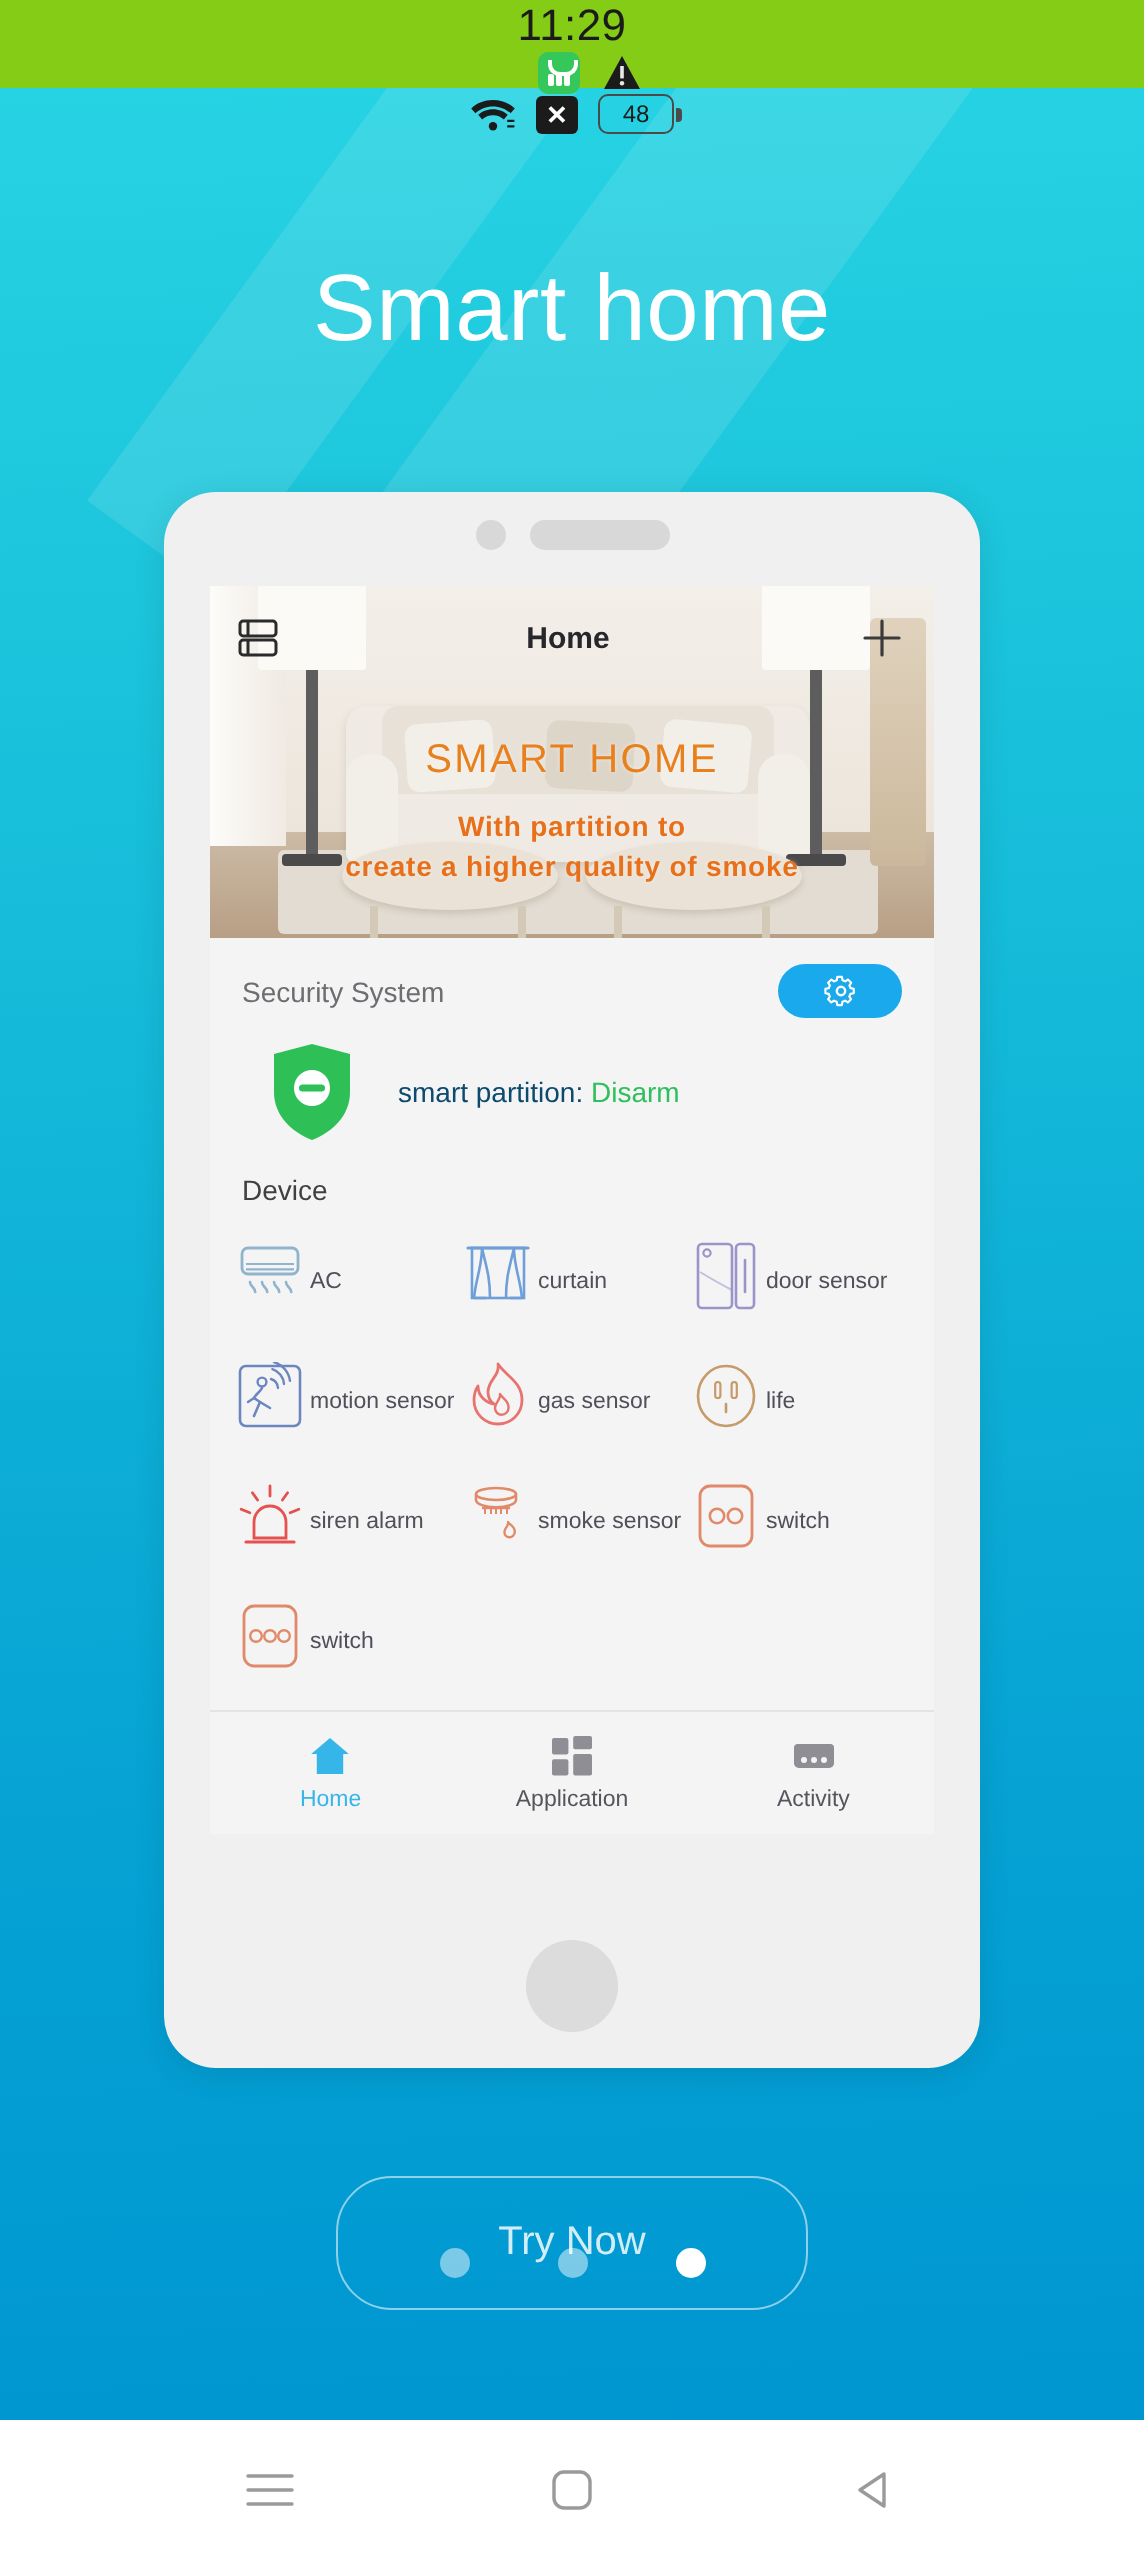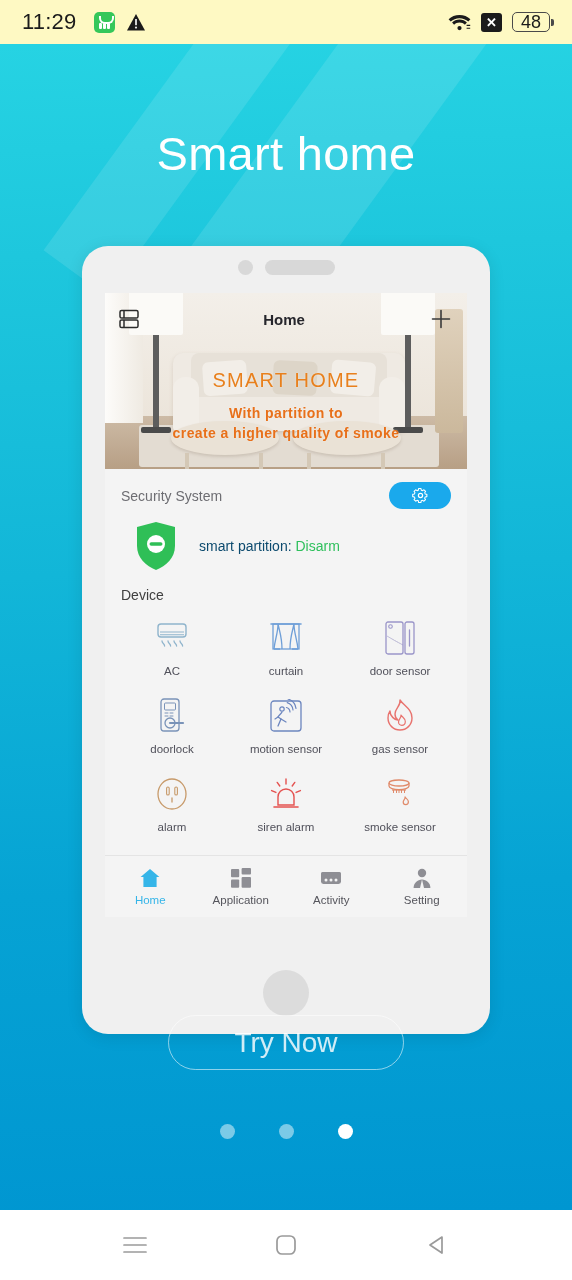--- a/index.html
+++ b/index.html
@@ -13,24 +13,25 @@
   #screen {
     position: relative;
     width: 572px; height: 1280px;
     overflow: hidden;
   }
 
   
   .statusbar {
     position: absolute; top: 0; left: 0;
     width: 572px; height: 44px;
-    background: #fef9c3;
+    background: #84cc16;
     display: flex; align-items: center;
     padding: 0 22px;
     z-index: 40;
+    flex-direction: column;
   }
   .sb-time {
     font-size: 22px; color: #1b1b1b; letter-spacing: .2px;
     font-family: "Liberation Sans", sans-serif;
   }
   .sb-left-icons { display: flex; align-items: center; gap: 11px; margin-left: 18px; }
   .sb-app-icon {
     width: 21px; height: 21px; border-radius: 5px; background: #35c75a;
     position: relative;
   }
@@ -56,21 +57,21 @@
     line-height: 1;
   }
   .sb-batt {
     width: 38px; height: 20px; border: 1.6px solid #4a4a4a; border-radius: 5px;
     position: relative; display: flex; align-items: center; justify-content: center;
   }
   .sb-batt::after {
     content: ""; position: absolute; right: -5px; top: 6px;
     width: 3px; height: 7px; background: #4a4a4a; border-radius: 0 2px 2px 0;
   }
-  .sb-batt span { font-size: 18px; color: #1b1b1b; }
+  .sb-batt span { font-size: 12px; color: #1b1b1b; }
 
   
   .backdrop {
     position: absolute; top: 44px; left: 0;
     width: 572px; height: 1166px;
     background: linear-gradient(178deg, #26d3e3 0%, #1ec7dd 18%, #12b6d8 45%, #06a3d4 72%, #0096d1 100%);
     overflow: hidden;
   }
   .stripe {
     position: absolute;
@@ -193,21 +194,21 @@
   .sec-status .k { color: #0c4a6e; }
   .sec-status .v { color: #2fc05d; }
 
   
   .dev-head { padding: 16px 16px 0 16px; font-size: 14px; color: #404040; }
   .dev-grid {
     display: grid; grid-template-columns: repeat(3, 1fr);
     row-gap: 4px; padding: 8px 10px 0 10px;
   }
   .dev-cell {
-    display: flex; flex-direction: column; align-items: center;
+    display: flex; align-items: center;
     padding: 6px 0 8px 0;
   }
   .dev-ico { width: 40px; height: 42px; display: flex; align-items: center; justify-content: center; }
   .dev-ico svg { display: block; }
   .dev-label { margin-top: 6px; font-size: 11.5px; color: #50505a; }
 
   
   .phone-nav {
     position: absolute; bottom: 0; left: 0; width: 362px; height: 62px;
     background: #f4f4f4; border-top: 1px solid #e4e4e4;
@@ -218,26 +219,26 @@
   .nav-label { font-size: 11.5px; color: #55555c; }
   .nav-item.active .nav-label { color: #35b5e8; }
 
   .phone-home-btn {
     position: absolute; bottom: 18px; left: 50%; transform: translateX(-50%);
     width: 46px; height: 46px; border-radius: 50%; background: #dcdcdc;
   }
 
   
   .trynow {
-    position: absolute; top: 1015px; left: 168px;
-    width: 236px; height: 55px;
+    position: absolute; top: 1088px; left: 168px;
+    width: 236px; height: 67px;
     border: 1.6px solid rgba(255,255,255,0.55);
     border-radius: 28px;
     display: flex; align-items: center; justify-content: center;
-    color: rgba(255,255,255,0.82); font-size: 28px;
+    color: rgba(255,255,255,0.82); font-size: 20px;
     z-index: 8;
   }
   .dots {
     position: absolute; top: 1124px; left: 0; width: 572px;
     display: flex; justify-content: center; gap: 44px;
     z-index: 9;
   }
   .dot { width: 15px; height: 15px; border-radius: 50%; background: rgba(255,255,255,0.48); }
   .dot.active { background: #ffffff; }
 
@@ -408,32 +409,20 @@
               <rect x="2" y="2" width="17" height="32" rx="2" fill="none" stroke="#9a95c9" stroke-width="1.3"></rect>
               <rect x="21" y="2" width="9" height="32" rx="2" fill="none" stroke="#9a95c9" stroke-width="1.3"></rect>
               <circle cx="6.5" cy="6.5" r="1.8" fill="none" stroke="#9a95c9" stroke-width="1.1"></circle>
               <path d="M25.5 10v16" stroke="#9a95c9" stroke-width="1.3" stroke-linecap="round"></path>
               <path d="M3 16c5 3 10 6 16 9" stroke="#9a95c9" stroke-width="1" opacity=".55"></path>
             </svg>
           </div>
           <div class="dev-label">door sensor</div>
         </div>
 
-        <div class="dev-cell">
-          <div class="dev-ico">
-            <svg width="32" height="38" viewBox="0 0 32 38">
-              <rect x="5" y="2" width="18" height="32" rx="3" fill="none" stroke="#7a93b8" stroke-width="1.3"></rect>
-              <rect x="8.5" y="6" width="11" height="7" rx="1" fill="none" stroke="#7a93b8" stroke-width="1"></rect>
-              <path d="M9 16h3M14 16h3M9 19h3M14 19h3" stroke="#7a93b8" stroke-width="1" stroke-linecap="round"></path>
-              <circle cx="14" cy="26" r="5" fill="none" stroke="#7a93b8" stroke-width="1.3"></circle>
-              <path d="M14 26h13" stroke="#7a93b8" stroke-width="2.2" stroke-linecap="round"></path>
-            </svg>
-          </div>
-          <div class="dev-label">doorlock</div>
-        </div>
 
 
         <div class="dev-cell">
           <div class="dev-ico">
             <svg width="34" height="34" viewBox="0 0 34 34">
               <rect x="2" y="2" width="30" height="30" rx="3" fill="none" stroke="#6c86bf" stroke-width="1.3"></rect>
               <circle cx="13" cy="10" r="2.2" fill="none" stroke="#6c86bf" stroke-width="1.2"></circle>
               <path d="M13 13c-1 2-3 3-4 5l3 2-3 7" fill="none" stroke="#6c86bf" stroke-width="1.3" stroke-linecap="round" stroke-linejoin="round"></path>
               <path d="M12 20l5 3" stroke="#6c86bf" stroke-width="1.3" stroke-linecap="round"></path>
               <path d="M9 18l-3 2" stroke="#6c86bf" stroke-width="1.2" stroke-linecap="round"></path>
@@ -455,21 +444,21 @@
 
         <div class="dev-cell">
           <div class="dev-ico">
             <svg width="32" height="34" viewBox="0 0 32 34">
               <ellipse cx="16" cy="17" rx="14" ry="15" fill="none" stroke="#c79a6a" stroke-width="1.3"></ellipse>
               <rect x="10.6" y="10" width="2.6" height="8" rx="1.3" fill="none" stroke="#c79a6a" stroke-width="1.1"></rect>
               <rect x="18.8" y="10" width="2.6" height="8" rx="1.3" fill="none" stroke="#c79a6a" stroke-width="1.1"></rect>
               <path d="M16 21v4" stroke="#c79a6a" stroke-width="1.3" stroke-linecap="round"></path>
             </svg>
           </div>
-          <div class="dev-label">alarm</div>
+          <div class="dev-label">life</div>
         </div>
 
         <div class="dev-cell">
           <div class="dev-ico">
             <svg width="34" height="34" viewBox="0 0 34 34">
               <path d="M9 28v-8a8 8 0 0116 0v8z" fill="none" stroke="#e4514f" stroke-width="1.4"></path>
               <path d="M5 30h24" stroke="#e4514f" stroke-width="1.6" stroke-linecap="round"></path>
               <path d="M17 2v5M8.2 5.4l2.6 3.6M25.8 5.4l-2.6 3.6M2.6 13.6l4.3 1.8M31.4 13.6l-4.3 1.8" stroke="#e4514f" stroke-width="1.4" stroke-linecap="round"></path>
             </svg>
           </div>
@@ -533,28 +522,20 @@
         <div class="nav-item">
           <svg class="nav-ico" viewBox="0 0 22 22">
             <rect x="1" y="5" width="20" height="12" rx="2.4" fill="#8e8e94"></rect>
             <rect x="1" y="5" width="20" height="4" rx="2" fill="#8e8e94"></rect>
             <circle cx="6" cy="13" r="1.5" fill="#f4f4f4"></circle>
             <circle cx="11" cy="13" r="1.5" fill="#f4f4f4"></circle>
             <circle cx="16" cy="13" r="1.5" fill="#f4f4f4"></circle>
           </svg>
           <div class="nav-label">Activity</div>
         </div>
-        <div class="nav-item">
-          <svg class="nav-ico" viewBox="0 0 22 22">
-            <circle cx="11" cy="6" r="4.2" fill="#8e8e94"></circle>
-            <path d="M2.6 21c0-4.8 3.8-8.4 8.4-8.4s8.4 3.6 8.4 8.4z" fill="#8e8e94"></path>
-            <path d="M11 12.6l-2 8.4h4z" fill="#f4f4f4"></path>
-          </svg>
-          <div class="nav-label">Setting</div>
-        </div>
       </div>
 
     </div>
 
     <div class="phone-home-btn"></div>
   </div>
 
   <div class="trynow">Try Now</div>
 
   <div class="dots">

